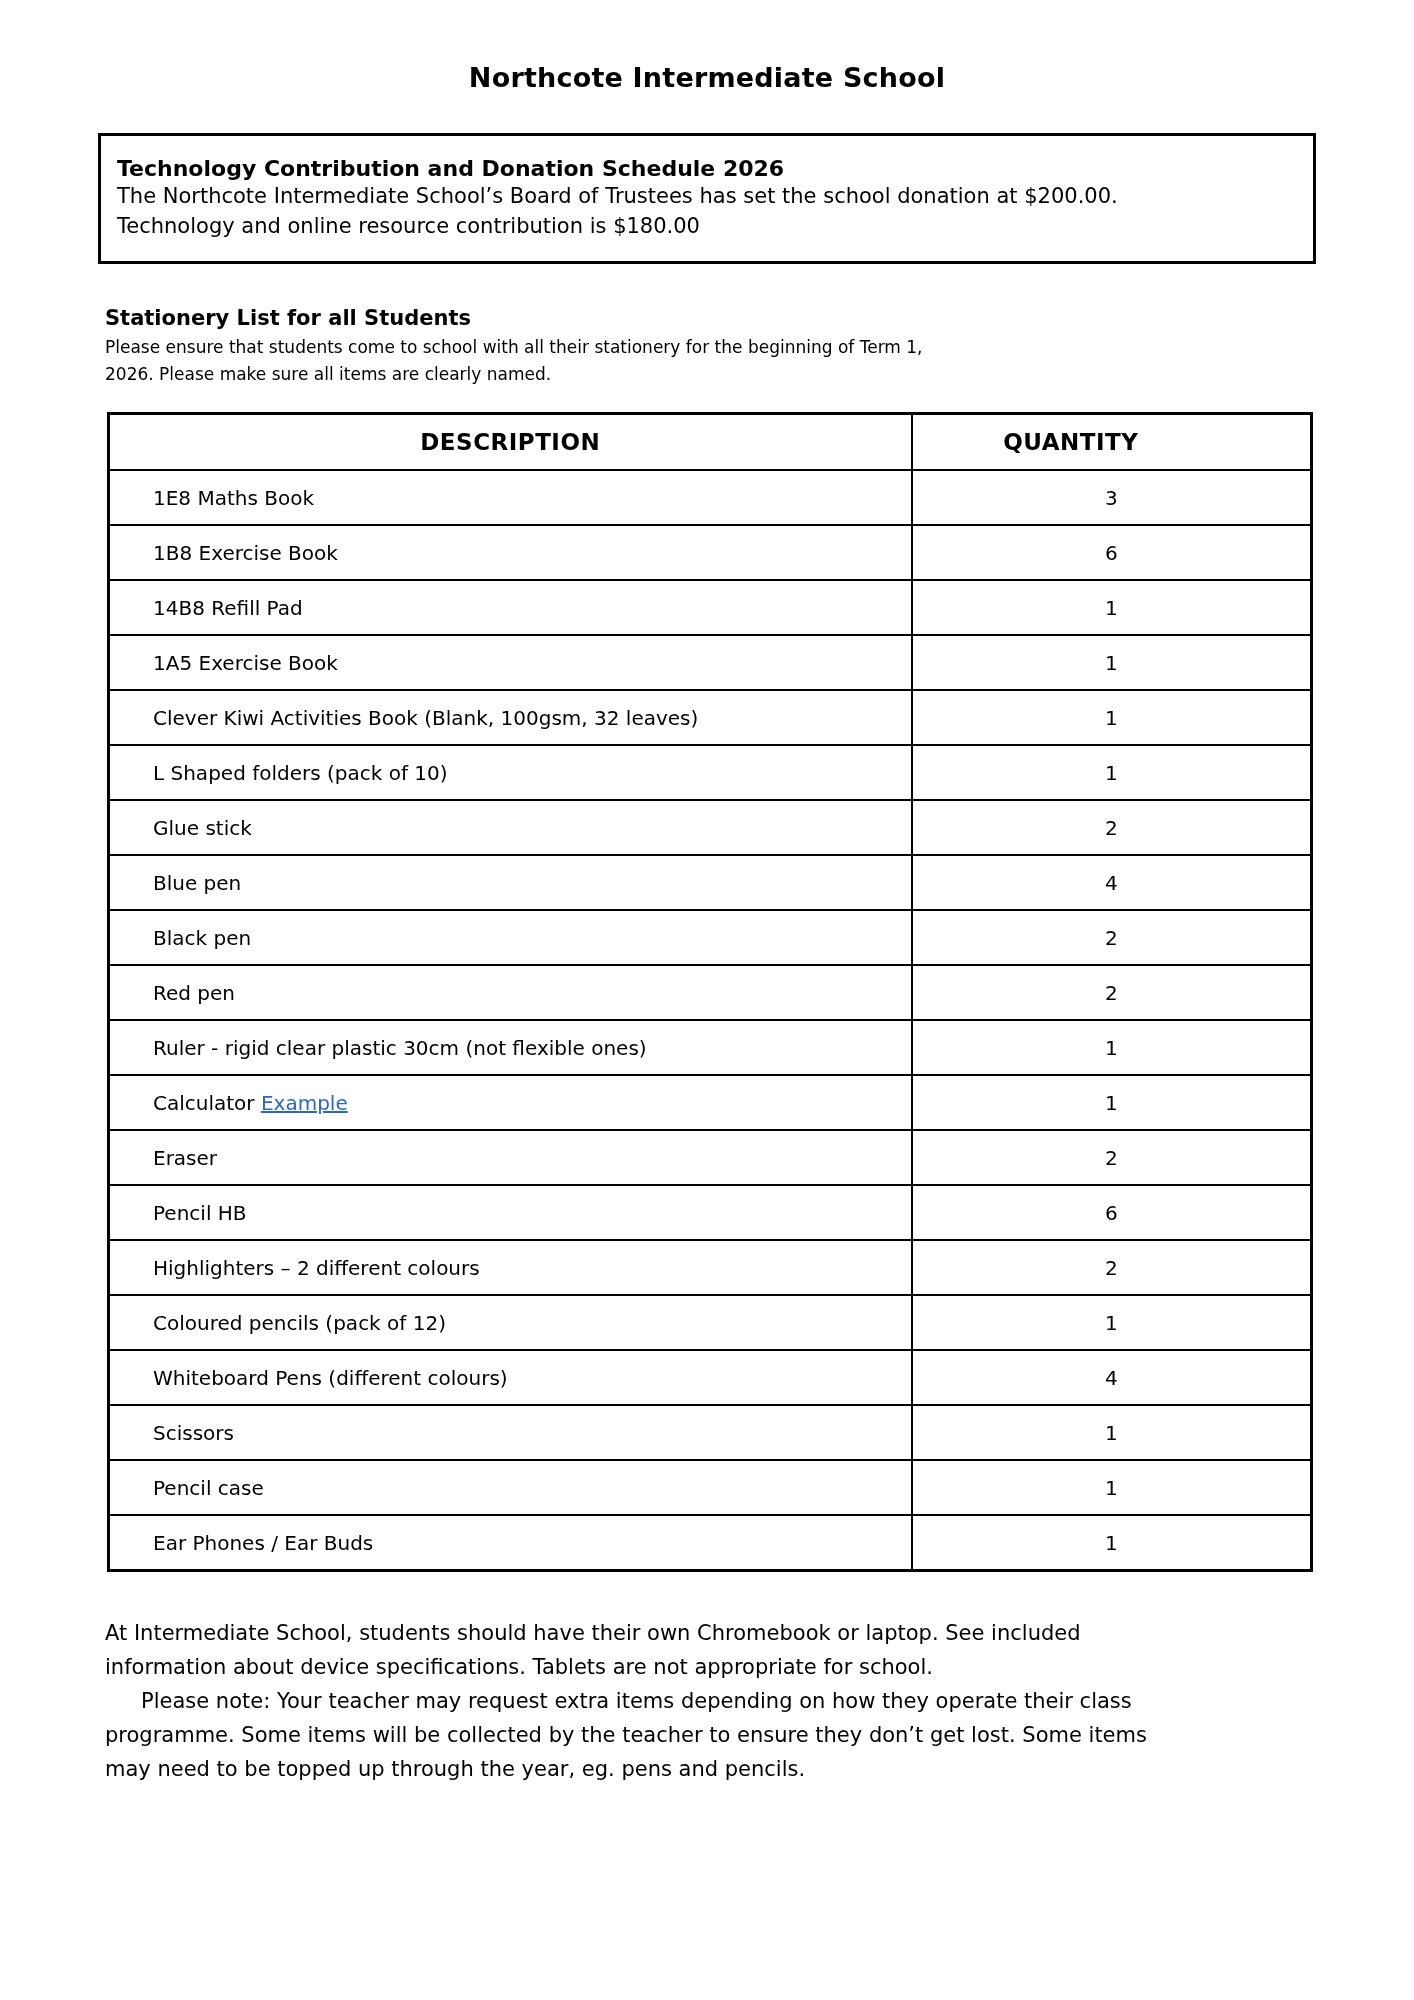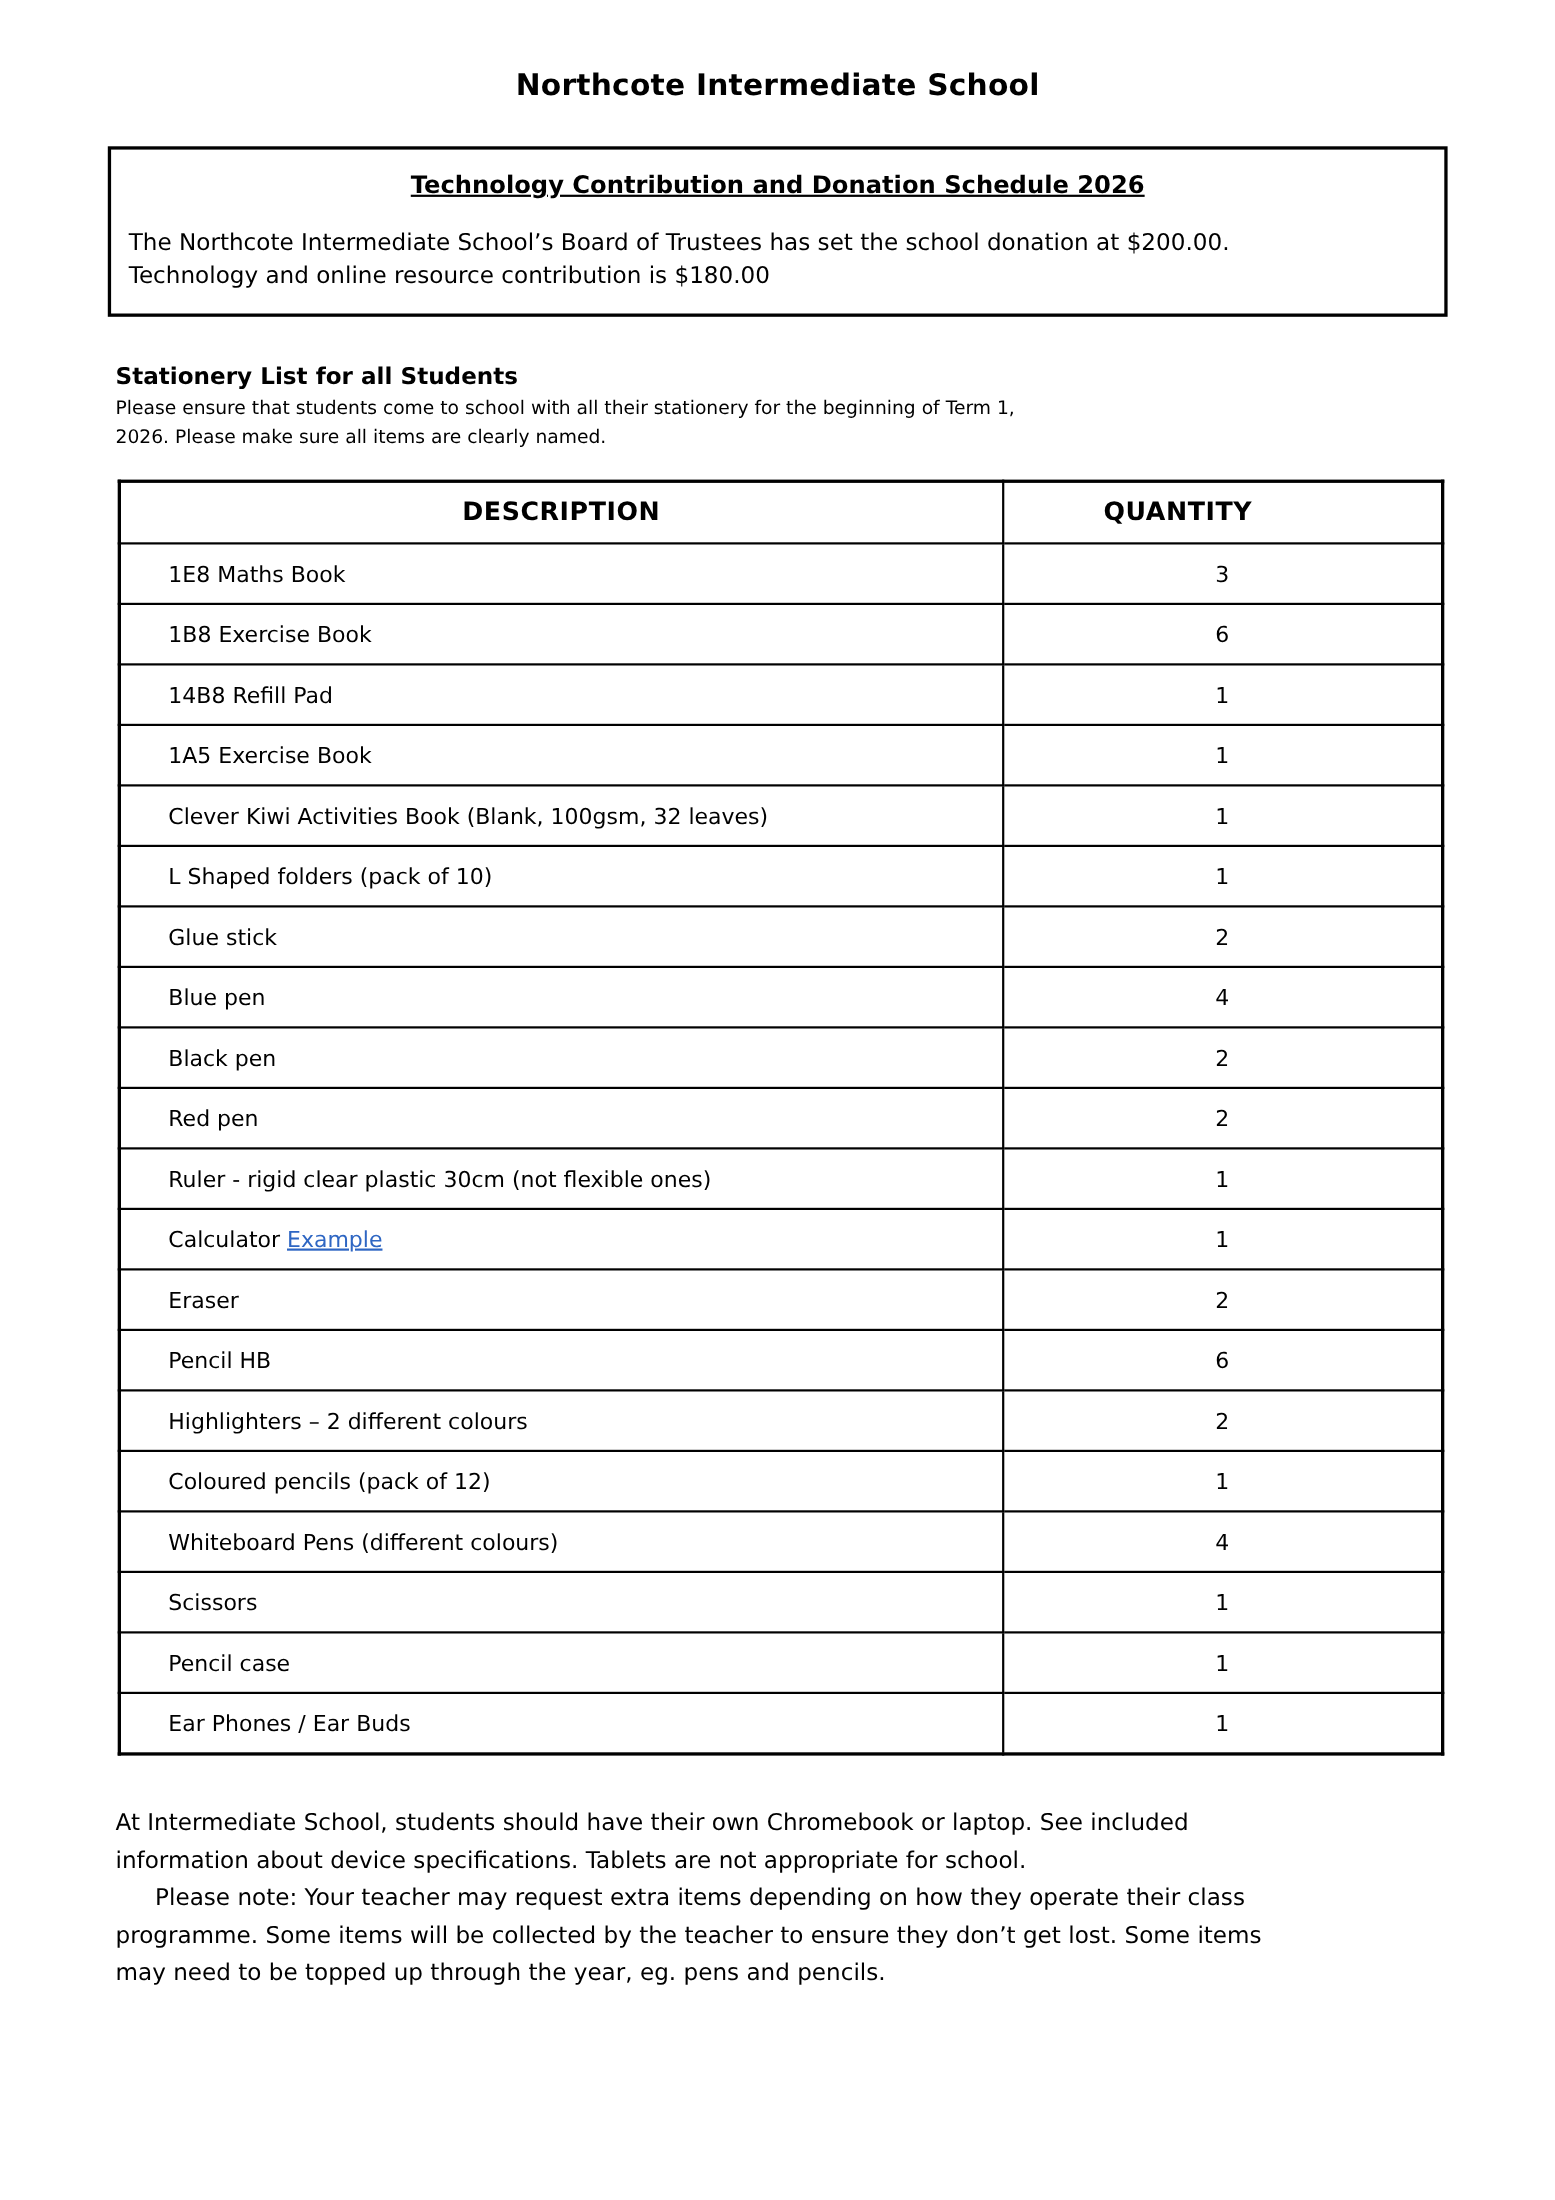--- a/index.html
+++ b/index.html
@@ -17,27 +17,25 @@
     font-size: 27px;
     font-weight: bold;
     letter-spacing: 0.2px;
   }
   .notice-box {
     margin: 40px 98px 0 98px;
     border: 3px solid #000;
     padding: 20px 16px 20px 16px;
   }
   .notice-heading {
-    text-align: center;
+    text-align: left;
     font-size: 22px;
     font-weight: bold;
-    text-decoration: underline;
   }
   .notice-body {
-    margin-top: 24px;
     font-size: 21px;
     line-height: 30px;
     white-space: pre-line;
   }
   .section-heading {
     margin: 42px 100px 0 105px;
     font-size: 21px;
     font-weight: bold;
   }
   .intro {

